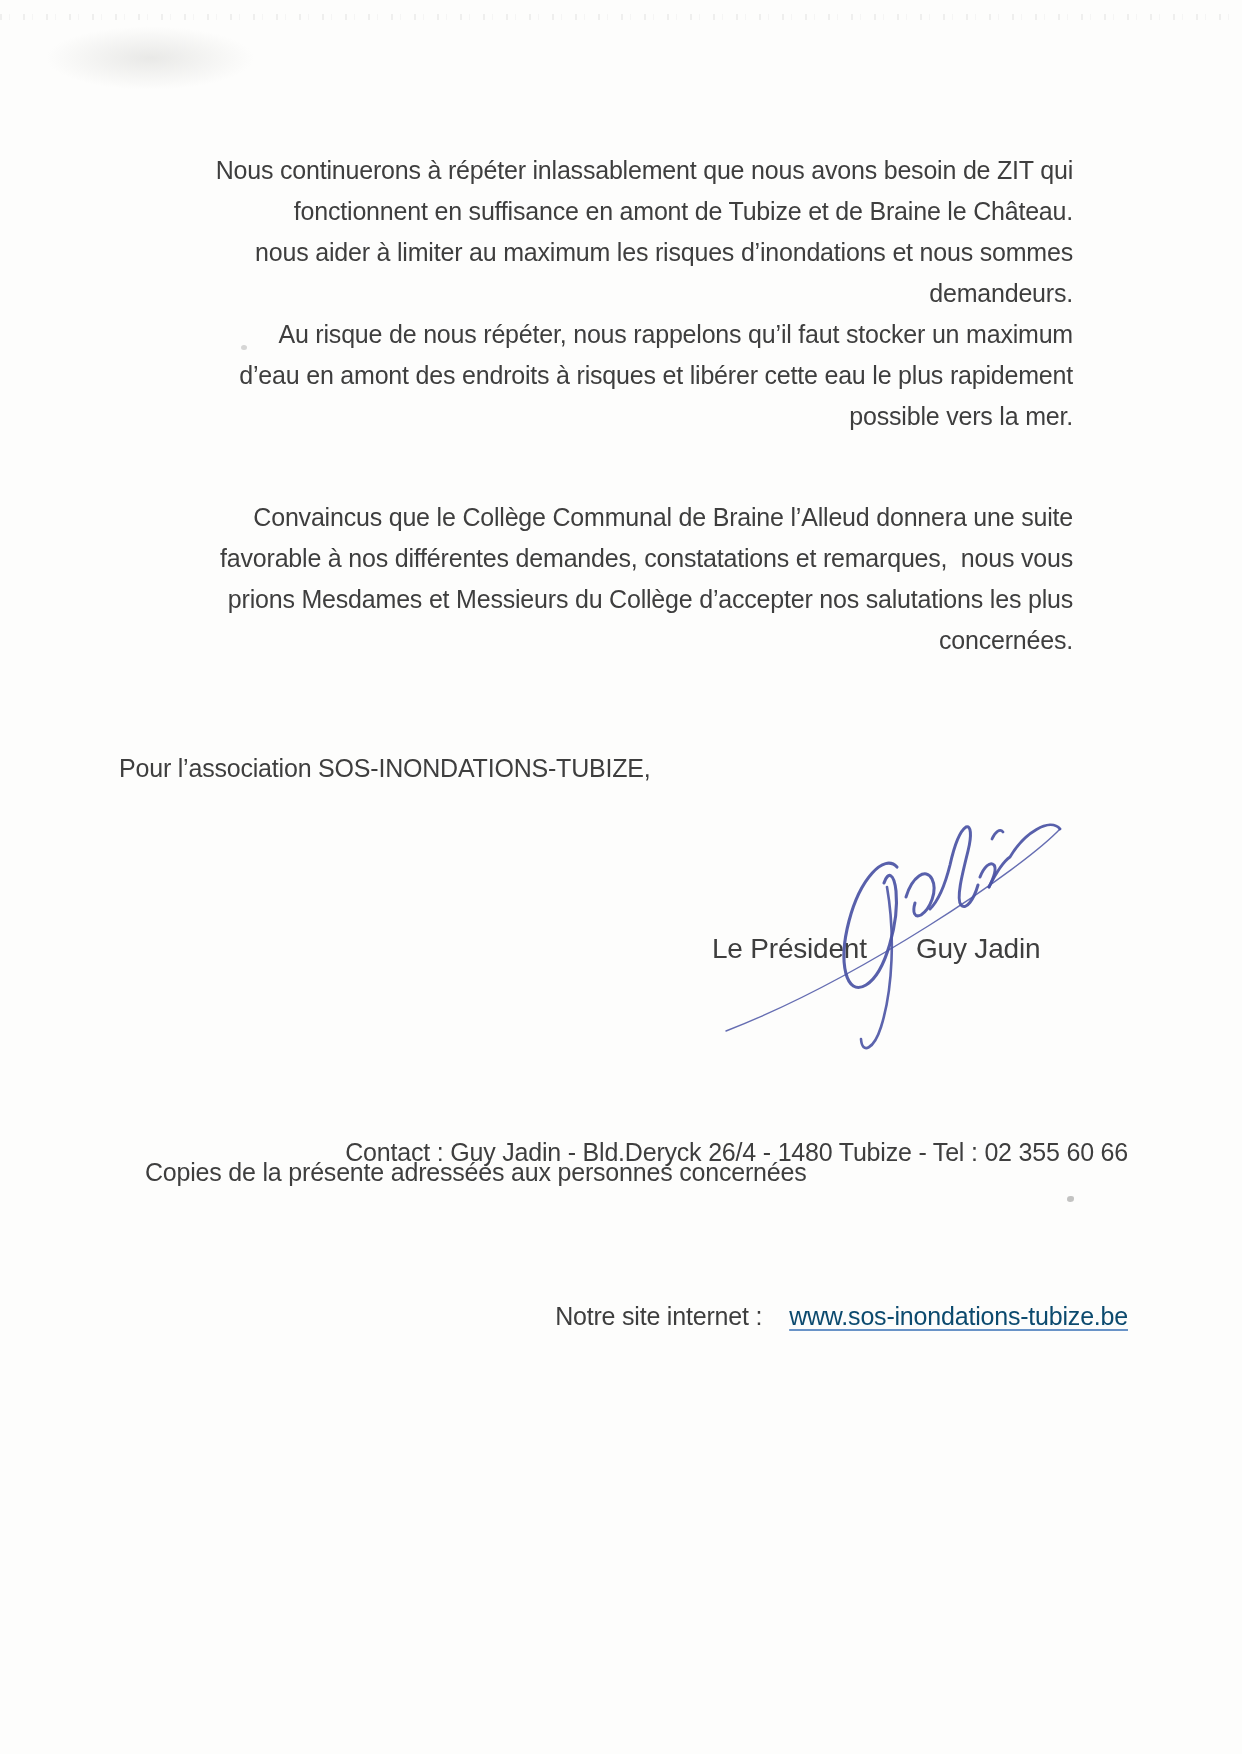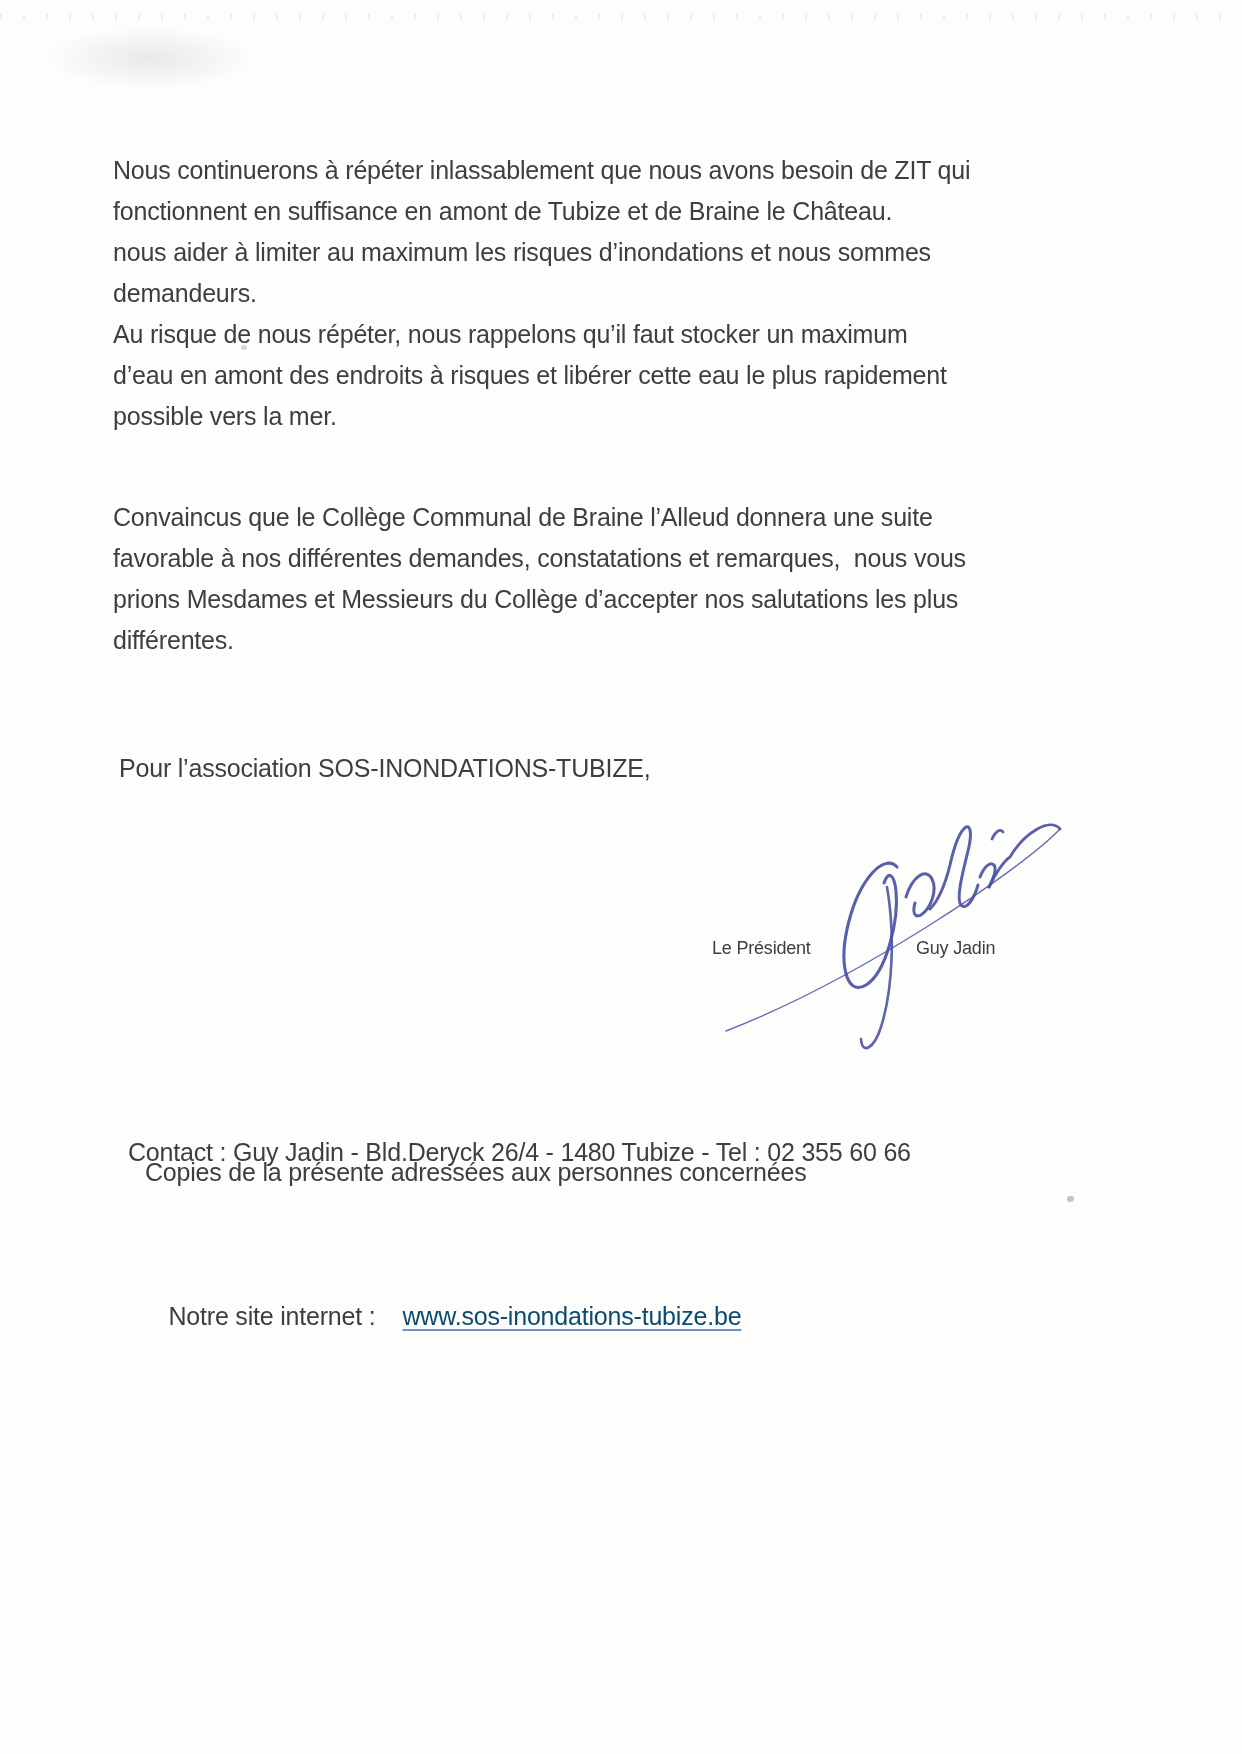--- a/index.html
+++ b/index.html
@@ -9,20 +9,21 @@
   }
   .page {
     position: relative;
     width: 1242px;
     height: 1754px;
     margin: 0 auto;
     background-color: #fdfdfc;
     overflow: hidden;
     font-family: "Liberation Sans", "DejaVu Sans", sans-serif;
     color: #3e3e3e;
+    text-align: right;
   }
   
   .top-noise {
     position: absolute;
     top: 14px; left: 0; right: 0; height: 6px;
     background: repeating-linear-gradient(90deg,
       rgba(165,165,163,0.28) 0 2px, transparent 2px 9px,
       rgba(180,180,178,0.18) 9px 10px, transparent 10px 23px);
     filter: blur(0.4px);
     opacity: 0.55;
@@ -56,21 +57,21 @@
   .p2 { left: 113px; top: 497px; }
   .assoc {
     position: absolute;
     left: 119px; top: 748px;
     font-size: 25px; line-height: 41px; letter-spacing: -0.2px;
     white-space: pre-wrap;
   }
   .sig-caption span {
     position: absolute;
     top: 928px;
-    font-size: 18px; line-height: 41px; letter-spacing: -0.2px;
+    font-size: 28px; line-height: 41px; letter-spacing: -0.2px;
   }
   .president-label { left: 712px; }
   .president-name  { left: 916px; }
   .signature-svg {
     position: absolute;
     left: 700px; top: 775px;
     width: 380px; height: 280px;
     pointer-events: none;
   }
   .contact-block {
@@ -113,21 +114,21 @@
     <div class="line">demandeurs.</div>
     <div class="line">Au risque de nous répéter, nous rappelons qu’il faut stocker un maximum</div>
     <div class="line">d’eau en amont des endroits à risques et libérer cette eau le plus rapidement</div>
     <div class="line">possible vers la mer.</div>
   </div>
 
   <div class="body-block p2">
     <div class="line">Convaincus que le Collège Communal de Braine l’Alleud donnera une suite</div>
     <div class="line">favorable à nos différentes demandes, constatations et remarques,  nous vous</div>
     <div class="line">prions Mesdames et Messieurs du Collège d’accepter nos salutations les plus</div>
-    <div class="line">différentes.</div>
+    <div class="line">concernées.</div>
   </div>
 
   <div class="assoc">Pour l’association SOS-INONDATIONS-TUBIZE,</div>
 
   <div class="sig-caption">
     <span class="president-label">Le Président</span>
     <span class="president-name">Guy Jadin</span>
   </div>
 
   <svg class="signature-svg" viewBox="0 0 380 280" fill="none" xmlns="http://www.w3.org/2000/svg">

